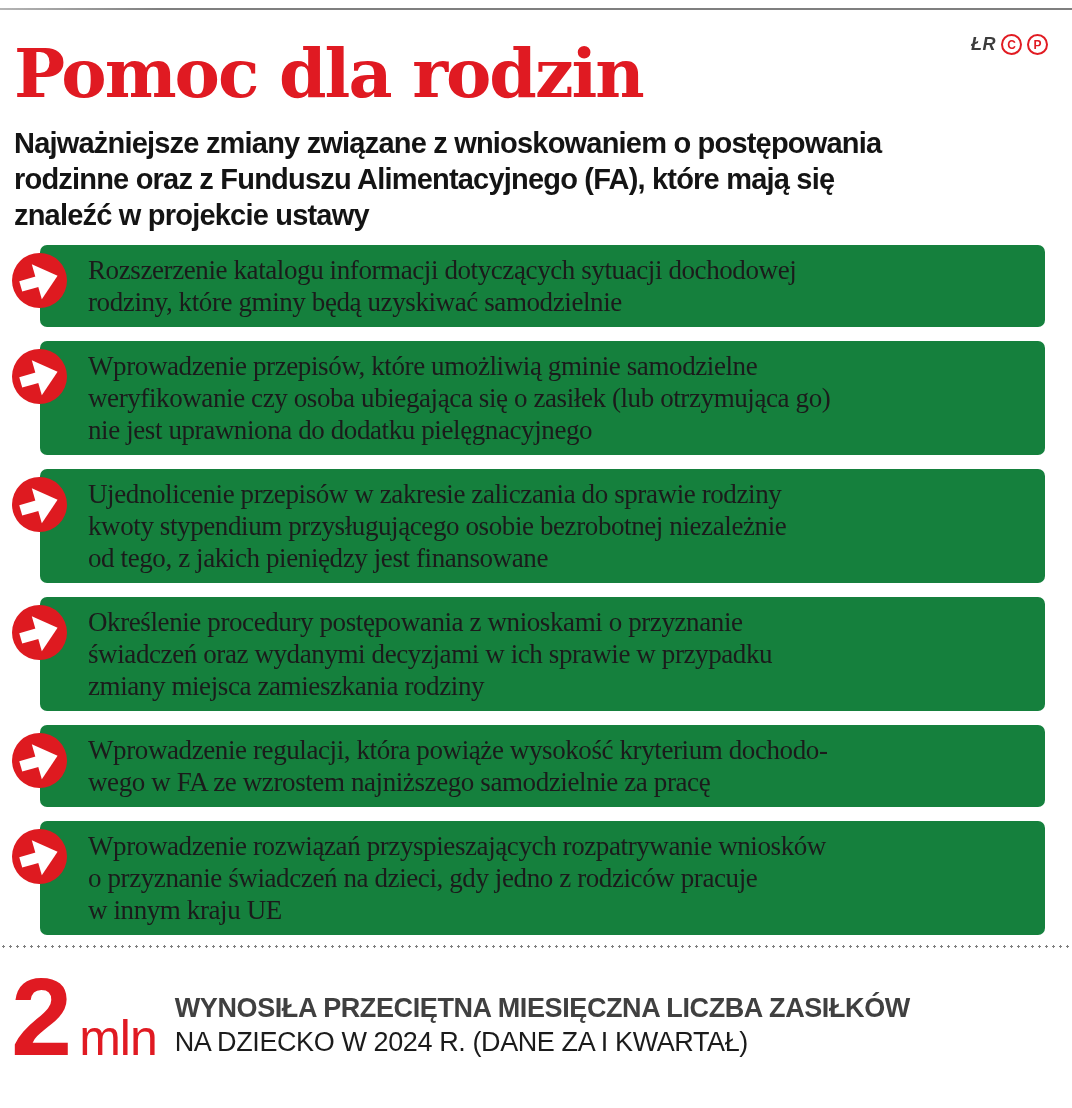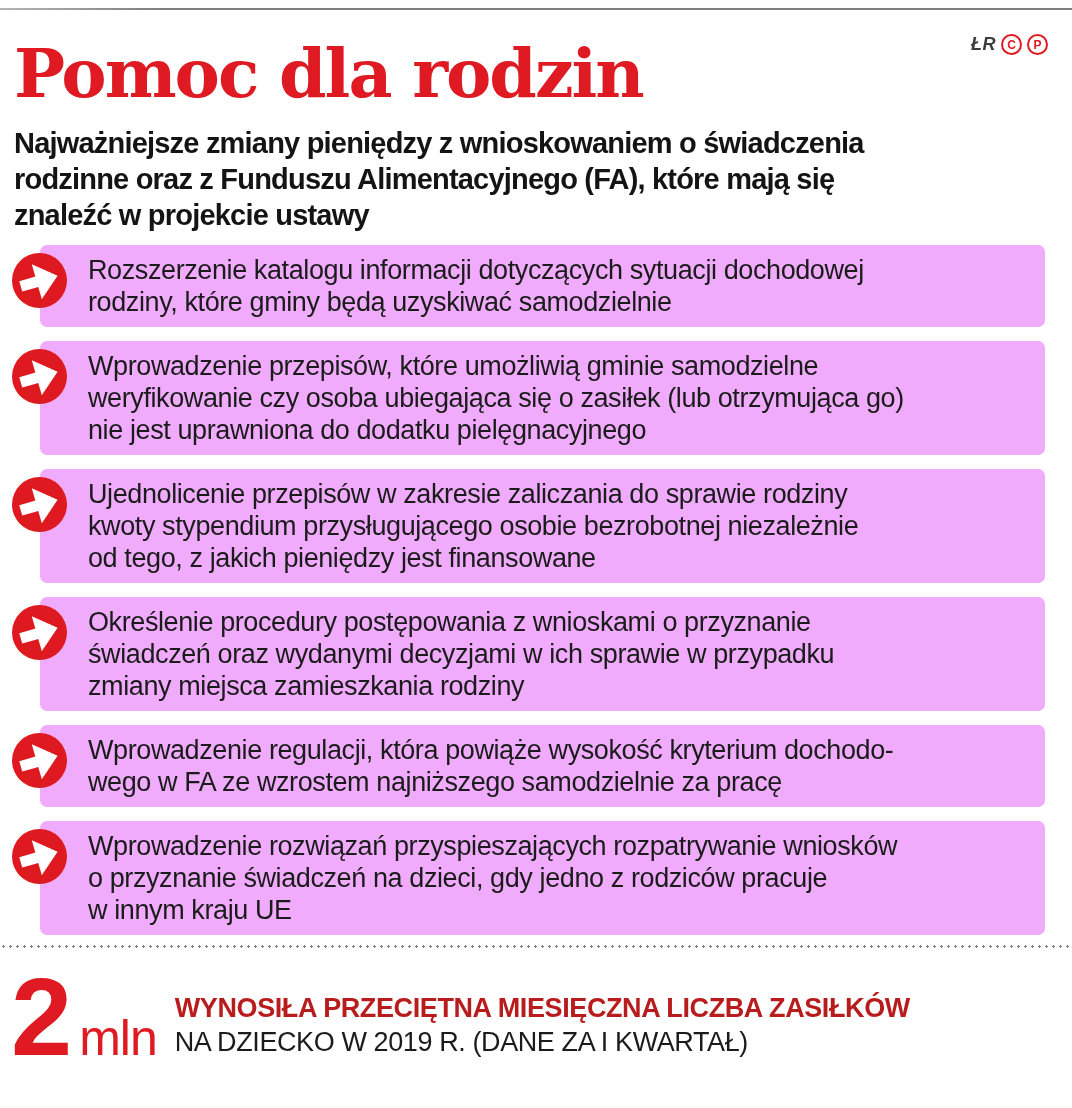--- a/index.html
+++ b/index.html
@@ -48,25 +48,26 @@
     font-weight: 700;
     line-height: 36px;
     letter-spacing: -0.8px;
     color: #141414;
     white-space: pre-line;
   }
 
   .items { margin: 12px 27px 0 40px; }
   .item {
     position: relative;
-    background: #f0abfc;
+    background: #15803d;
     border-radius: 7px;
     padding: 9px 30px 9px 48px;
     margin-bottom: 14px;
     width: 1005px;
+    font-family: Liberation Serif, serif;
   }
   .item:last-child { margin-bottom: 8px; }
   .badge {
     position: absolute; left: -28px; top: 8px;
     width: 55px; height: 55px; display: block;
   }
   .item-text {
     font-size: 27px;
     line-height: 32px;
     letter-spacing: -0.4px;
@@ -90,21 +91,21 @@
   .stat-value {
     font-size: 110px; font-weight: 700; line-height: 0.78; letter-spacing: -3px;
   }
   .stat-unit {
     font-size: 50px; font-weight: 400; margin-left: 10px; line-height: 0.75;
     letter-spacing: -1px;
   }
   .stat-text { margin-left: 18px; margin-bottom: 1px; }
   .stat-label-bold {
     font-size: 27px; font-weight: 700; line-height: 34px; letter-spacing: -0.4px;
-    color: #b91c1c;
+    color: #404040;
   }
   .stat-label-regular {
     font-size: 27px; font-weight: 400; line-height: 34px; letter-spacing: -0.4px;
     color: #1b1b1b;
   }
 </style>
 </head>
 <body>
 
 <div class="page">
@@ -112,21 +113,21 @@
   <div class="top-rule"></div>
 
   <div class="credits">
     <span class="credit-initials">ŁR</span>
     <span class="sym">C</span>
     <span class="sym">P</span>
   </div>
 
   <div class="masthead">
     <h1 class="title">Pomoc dla rodzin</h1>
-    <p class="subtitle">Najważniejsze zmiany pieniędzy z wnioskowaniem o świadczenia
+    <p class="subtitle">Najważniejsze zmiany związane z wnioskowaniem o postępowania
 rodzinne oraz z Funduszu Alimentacyjnego (FA), które mają się
 znaleźć w projekcie ustawy</p>
   </div>
 
   <div class="items">
 
     <div class="item">
       <span class="badge">
         <svg width="55" height="55" viewBox="0 0 56 56">
           <circle cx="28" cy="28" r="28" fill="#de1a20"></circle>
@@ -218,17 +219,17 @@
 
   <div class="dotted-rule"></div>
 
   <div class="stat-row">
     <div class="stat-number">
       <span class="stat-value">2</span>
       <span class="stat-unit">mln</span>
     </div>
     <div class="stat-text">
       <div class="stat-label-bold">WYNOSIŁA PRZECIĘTNA MIESIĘCZNA LICZBA ZASIŁKÓW</div>
-      <div class="stat-label-regular">NA DZIECKO W 2019 R. (DANE ZA I KWARTAŁ)</div>
+      <div class="stat-label-regular">NA DZIECKO W 2024 R. (DANE ZA I KWARTAŁ)</div>
     </div>
   </div>
 
 </div>
 
 </body></html>

